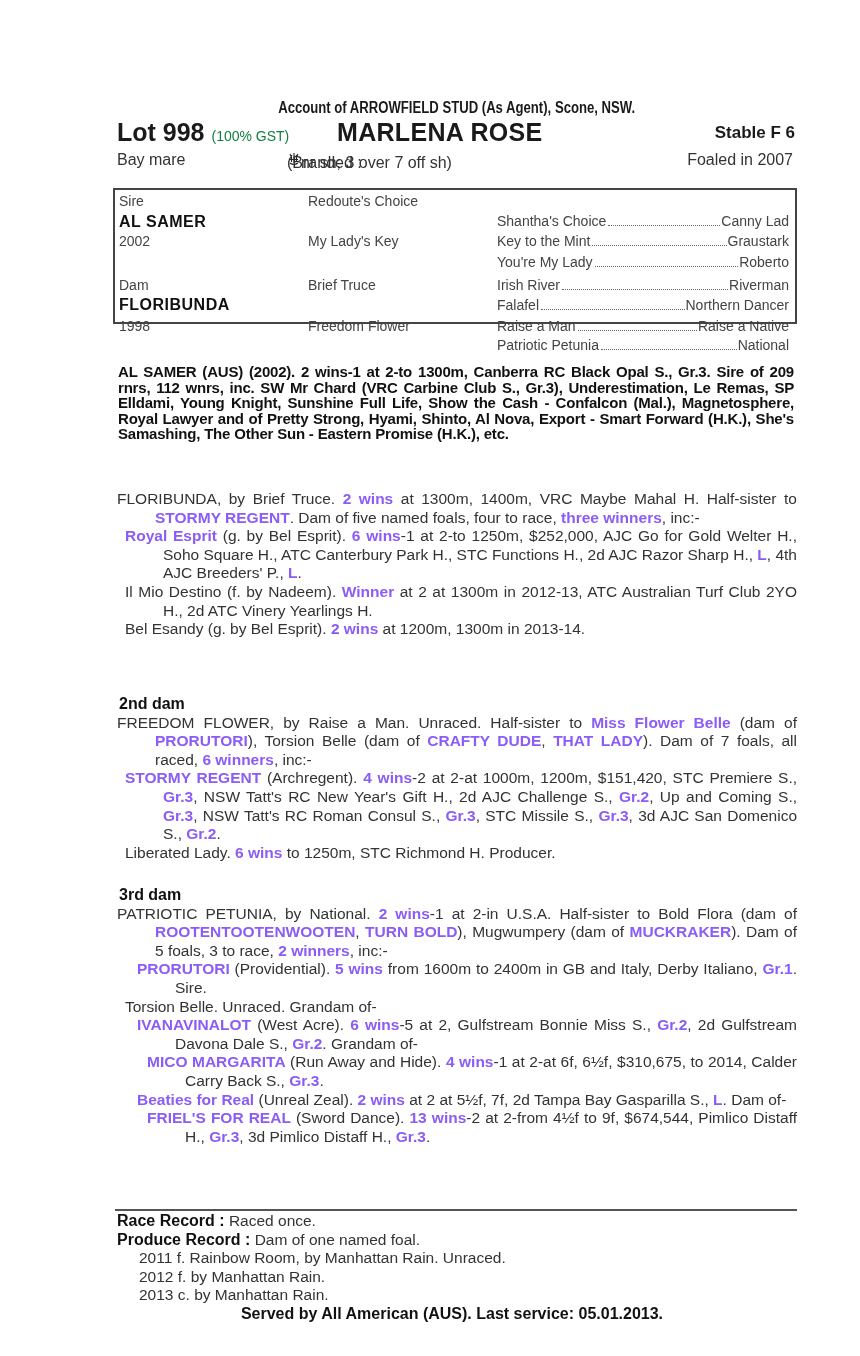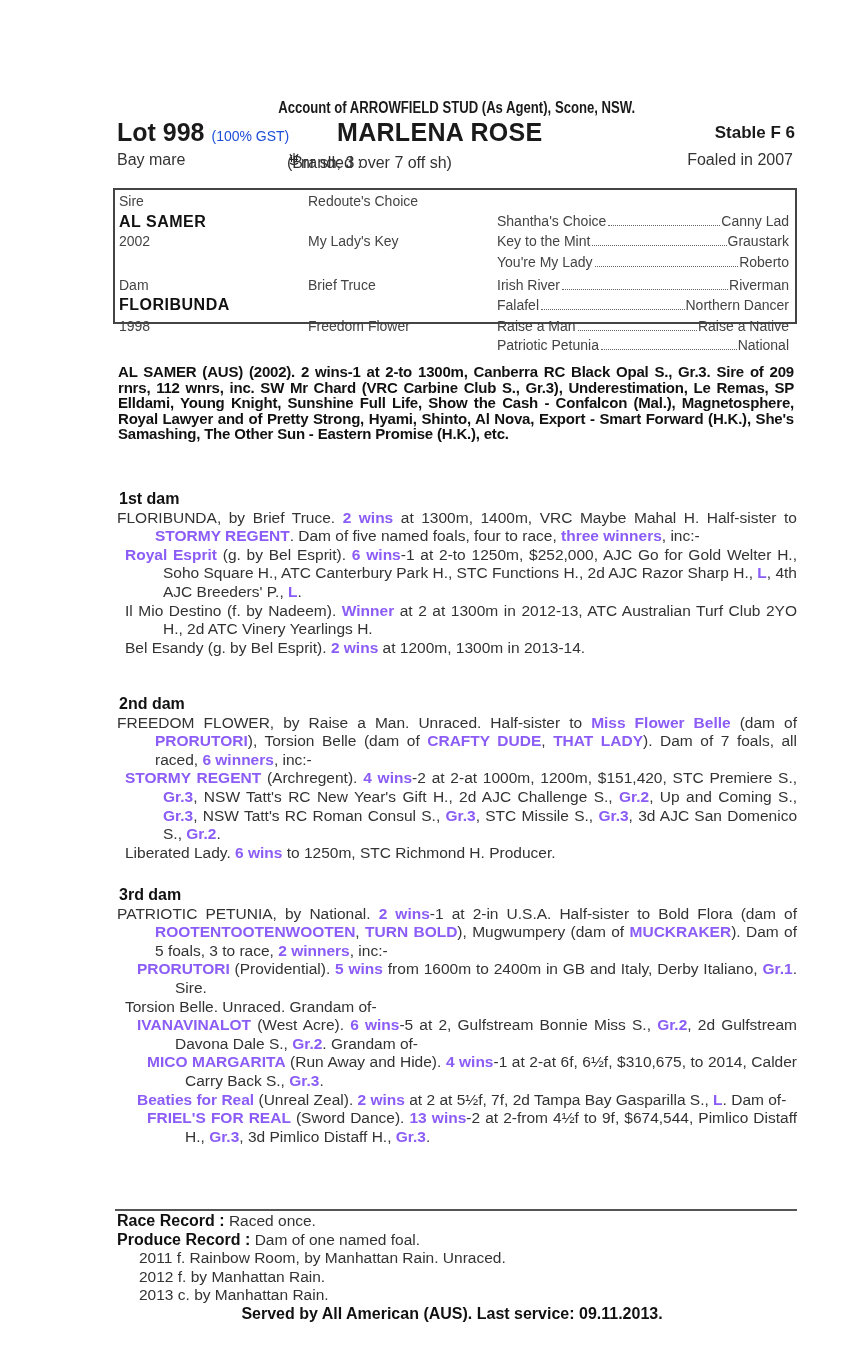--- a/index.html
+++ b/index.html
@@ -2,21 +2,21 @@
 <html><head>
 <meta charset="utf-8">
 <style>
   html, body { margin: 0; padding: 0; background: #ffffff; }
   body { width: 860px; height: 1356px; position: relative; overflow: hidden; color: #1a1a1a; }
   .page { position: absolute; left: 117px; top: 62px; width: 680px; font-family: "Liberation Sans", sans-serif; margin-top: 36px; }
   .cond { font-family: "Liberation Sans", sans-serif; font-weight: bold; transform: scaleX(0.82); transform-origin: center; display: inline-block; }
   .account { text-align: center; font-size: 16px; letter-spacing: 0; height: 20px; line-height: 20px; white-space: nowrap; }
   .title-row { position: relative; height: 30px; margin-top: 0px; }
   .lot { position: absolute; left: 0; top: 0; font-size: 25px; font-weight: bold; font-family: "Liberation Sans", sans-serif; white-space: nowrap; }
-  .lot .gst { font-size: 14px; font-weight: normal; color: #1d4ed8; }
+  .lot .gst { font-size: 14px; font-weight: normal; color: #15803d; }
   .horse { position: absolute; left: 220px; top: 0; font-size: 25px; font-weight: bold; letter-spacing: 0.3px; white-space: nowrap; }
   .stable { position: absolute; right: 2px; top: 5px; font-size: 17px; font-weight: bold; white-space: nowrap; text-align: right; }
   .sub-row { position: relative; height: 28px; font-size: 16px; color: #333; }
   .sub-row span { position: absolute; top: 3px; white-space: nowrap; }
   .sex { left: 0; }
   .brand { left: 170px; }
   .foaled { right: 4px; }
   .brand-icon { display: inline-block; width: 14px; height: 14px; vertical-align: -1px; }
   .ped-box { position: absolute; left: -4px; top: 90px; width: 684px; height: 136px; border: 2px solid #444; border-top-width: 2px; box-sizing: border-box; font-size: 14px; color: #444; }
   .ped-row { position: absolute; height: 20px; line-height: 20px; white-space: nowrap; }
@@ -122,21 +122,20 @@
     <div class="ped-row c3" style="top:145px">
         <span>Patriotic Petunia</span>
         <span class="dots"></span>
         <span>National</span>
       </div>
   </div>
 
   <div class="sire-summary">AL SAMER (AUS) (2002). 2 wins-1 at 2-to 1300m, Canberra RC Black Opal S., Gr.3. Sire of 209 rnrs, 112 wnrs, inc. SW Mr Chard (VRC Carbine Club S., Gr.3), Underestimation, Le Remas, SP Elldami, Young Knight, Sunshine Full Life, Show the Cash - Confalcon (Mal.), Magnetosphere, Royal Lawyer and of Pretty Strong, Hyami, Shinto, Al Nova, Export - Smart Forward (H.K.), She's Samashing, The Other Sun - Eastern Promise (H.K.), etc.</div>
 
   <div class="section" style="top:392px">
-    <div class="sec-head">1st dam</div>
     <div class="para hang0"><span>FLORIBUNDA, by Brief Truce. </span><span class="b">2 wins</span><span> at 1300m, 1400m, VRC Maybe Mahal H. Half-sister to </span><span class="b">STORMY REGENT</span><span>. Dam of five named foals, four to race, </span><span class="b">three winners</span><span>, inc:-</span></div>
     <div class="para hang1"><span class="b">Royal Esprit</span><span> (g. by Bel Esprit). </span><span class="b">6 wins</span><span>-1 at 2-to 1250m, $252,000, AJC Go for Gold Welter H., Soho Square H., ATC Canterbury Park H., STC Functions H., 2d AJC Razor Sharp H., </span><span class="b">L</span><span>, 4th AJC Breeders' P., </span><span class="b">L</span><span>.</span></div>
     <div class="para hang1"><span>Il Mio Destino (f. by Nadeem). </span><span class="b">Winner</span><span> at 2 at 1300m in 2012-13, ATC Australian Turf Club 2YO H., 2d ATC Vinery Yearlings H.</span></div>
     <div class="para hang1"><span>Bel Esandy (g. by Bel Esprit). </span><span class="b">2 wins</span><span> at 1200m, 1300m in 2013-14.</span></div>
   </div>
 
   <div class="section" style="top:597px">
     <div class="sec-head">2nd dam</div>
     <div class="para hang0"><span>FREEDOM FLOWER, by Raise a Man. Unraced. Half-sister to </span><span class="b">Miss Flower Belle</span><span> (dam of </span><span class="b">PRORUTORI</span><span>), Torsion Belle (dam of </span><span class="b">CRAFTY DUDE</span><span>, </span><span class="b">THAT LADY</span><span>). Dam of 7 foals, all raced, </span><span class="b">6 winners</span><span>, inc:-</span></div>
     <div class="para hang1"><span class="b">STORMY REGENT</span><span> (Archregent). </span><span class="b">4 wins</span><span>-2 at 2-at 1000m, 1200m, $151,420, STC Premiere S., </span><span class="b">Gr.3</span><span>, NSW Tatt's RC New Year's Gift H., 2d AJC Challenge S., </span><span class="b">Gr.2</span><span>, Up and Coming S., </span><span class="b">Gr.3</span><span>, NSW Tatt's RC Roman Consul S., </span><span class="b">Gr.3</span><span>, STC Missile S., </span><span class="b">Gr.3</span><span>, 3d AJC San Domenico S., </span><span class="b">Gr.2</span><span>.</span></div>
@@ -157,16 +156,16 @@
   </div>
 
   <div class="rule"></div>
 
   <div class="records">
     <div><span class="lbl">Race Record :</span><span> Raced once.</span></div>
     <div><span class="lbl">Produce Record :</span><span> Dam of one named foal.</span></div>
     <div class="foal">2011 f. Rainbow Room, by Manhattan Rain. Unraced.</div>
     <div class="foal">2012 f. by Manhattan Rain.</div>
     <div class="foal">2013 c. by Manhattan Rain.</div>
-    <div class="served">Served by All American (AUS). Last service: 09.11.2013.</div>
+    <div class="served">Served by All American (AUS). Last service: 05.01.2013.</div>
   </div>
 
 </div>
 
 </body></html>

